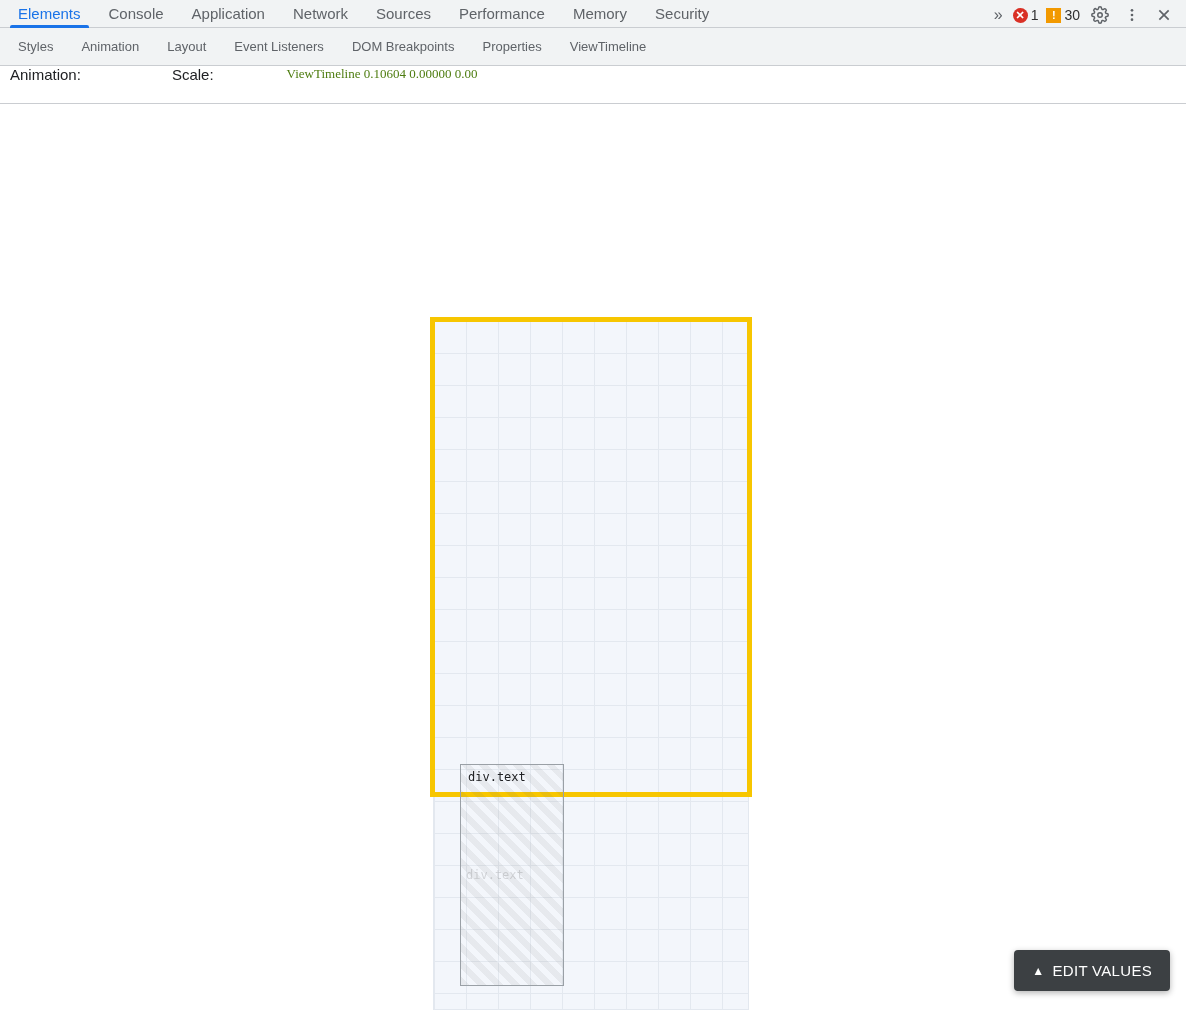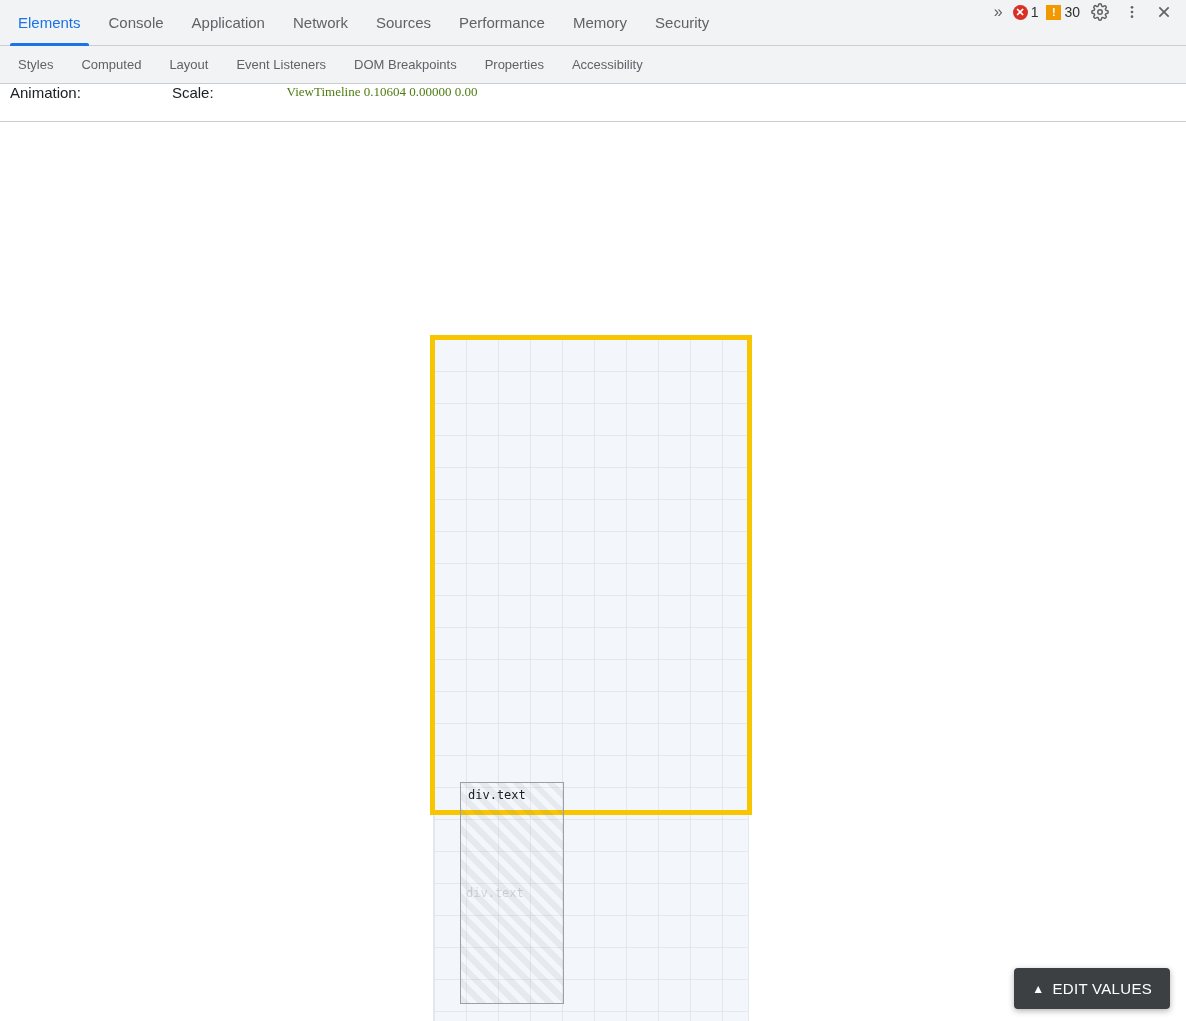--- a/index.html
+++ b/index.html
@@ -1,22 +1,22 @@
 <!DOCTYPE html>
 <html><head>
 <meta charset="utf-8">
 <style>
   * { box-sizing: border-box; margin: 0; padding: 0; }
   html, body { width: 1186px; height: 1021px; font-family: "Helvetica Neue", Arial, sans-serif; font-size: 14px; color: #202124; background: #fff; overflow: hidden; }
   
   
   .main-tabs {
     display: flex;
-    align-items: flex-start;
-    height: 46px;
+    align-items: flex-end;
+    height: 28px;
     background: #f1f3f4;
     border-bottom: 1px solid #cacdd1;
     padding: 0 4px;
   }
   .main-tabs .tab {
     padding: 0 14px;
     height: 100%;
     display: flex;
     align-items: center;
     color: #5f6368;
@@ -249,36 +249,36 @@
         </svg>
     </span>
   </div>
 </div>
 
 <div class="sub-tabs">
   <div class="tab">
       <span>Styles</span>
     </div>
   <div class="tab">
-      <span>Computed</span>
+      <span>Animation</span>
     </div>
   <div class="tab">
       <span>Layout</span>
     </div>
   <div class="tab">
       <span>Event Listeners</span>
     </div>
   <div class="tab">
       <span>DOM Breakpoints</span>
     </div>
   <div class="tab">
       <span>Properties</span>
     </div>
   <div class="tab">
-      <span>Accessibility</span>
+      <span>ViewTimeline</span>
     </div>
 </div>
 
 <div class="toolbar">
   <label>Animation:</label>
   <select>
     <option>slideIn</option>
   </select>
   <span style="width:10px"></span>
   <label>Scale:</label>

